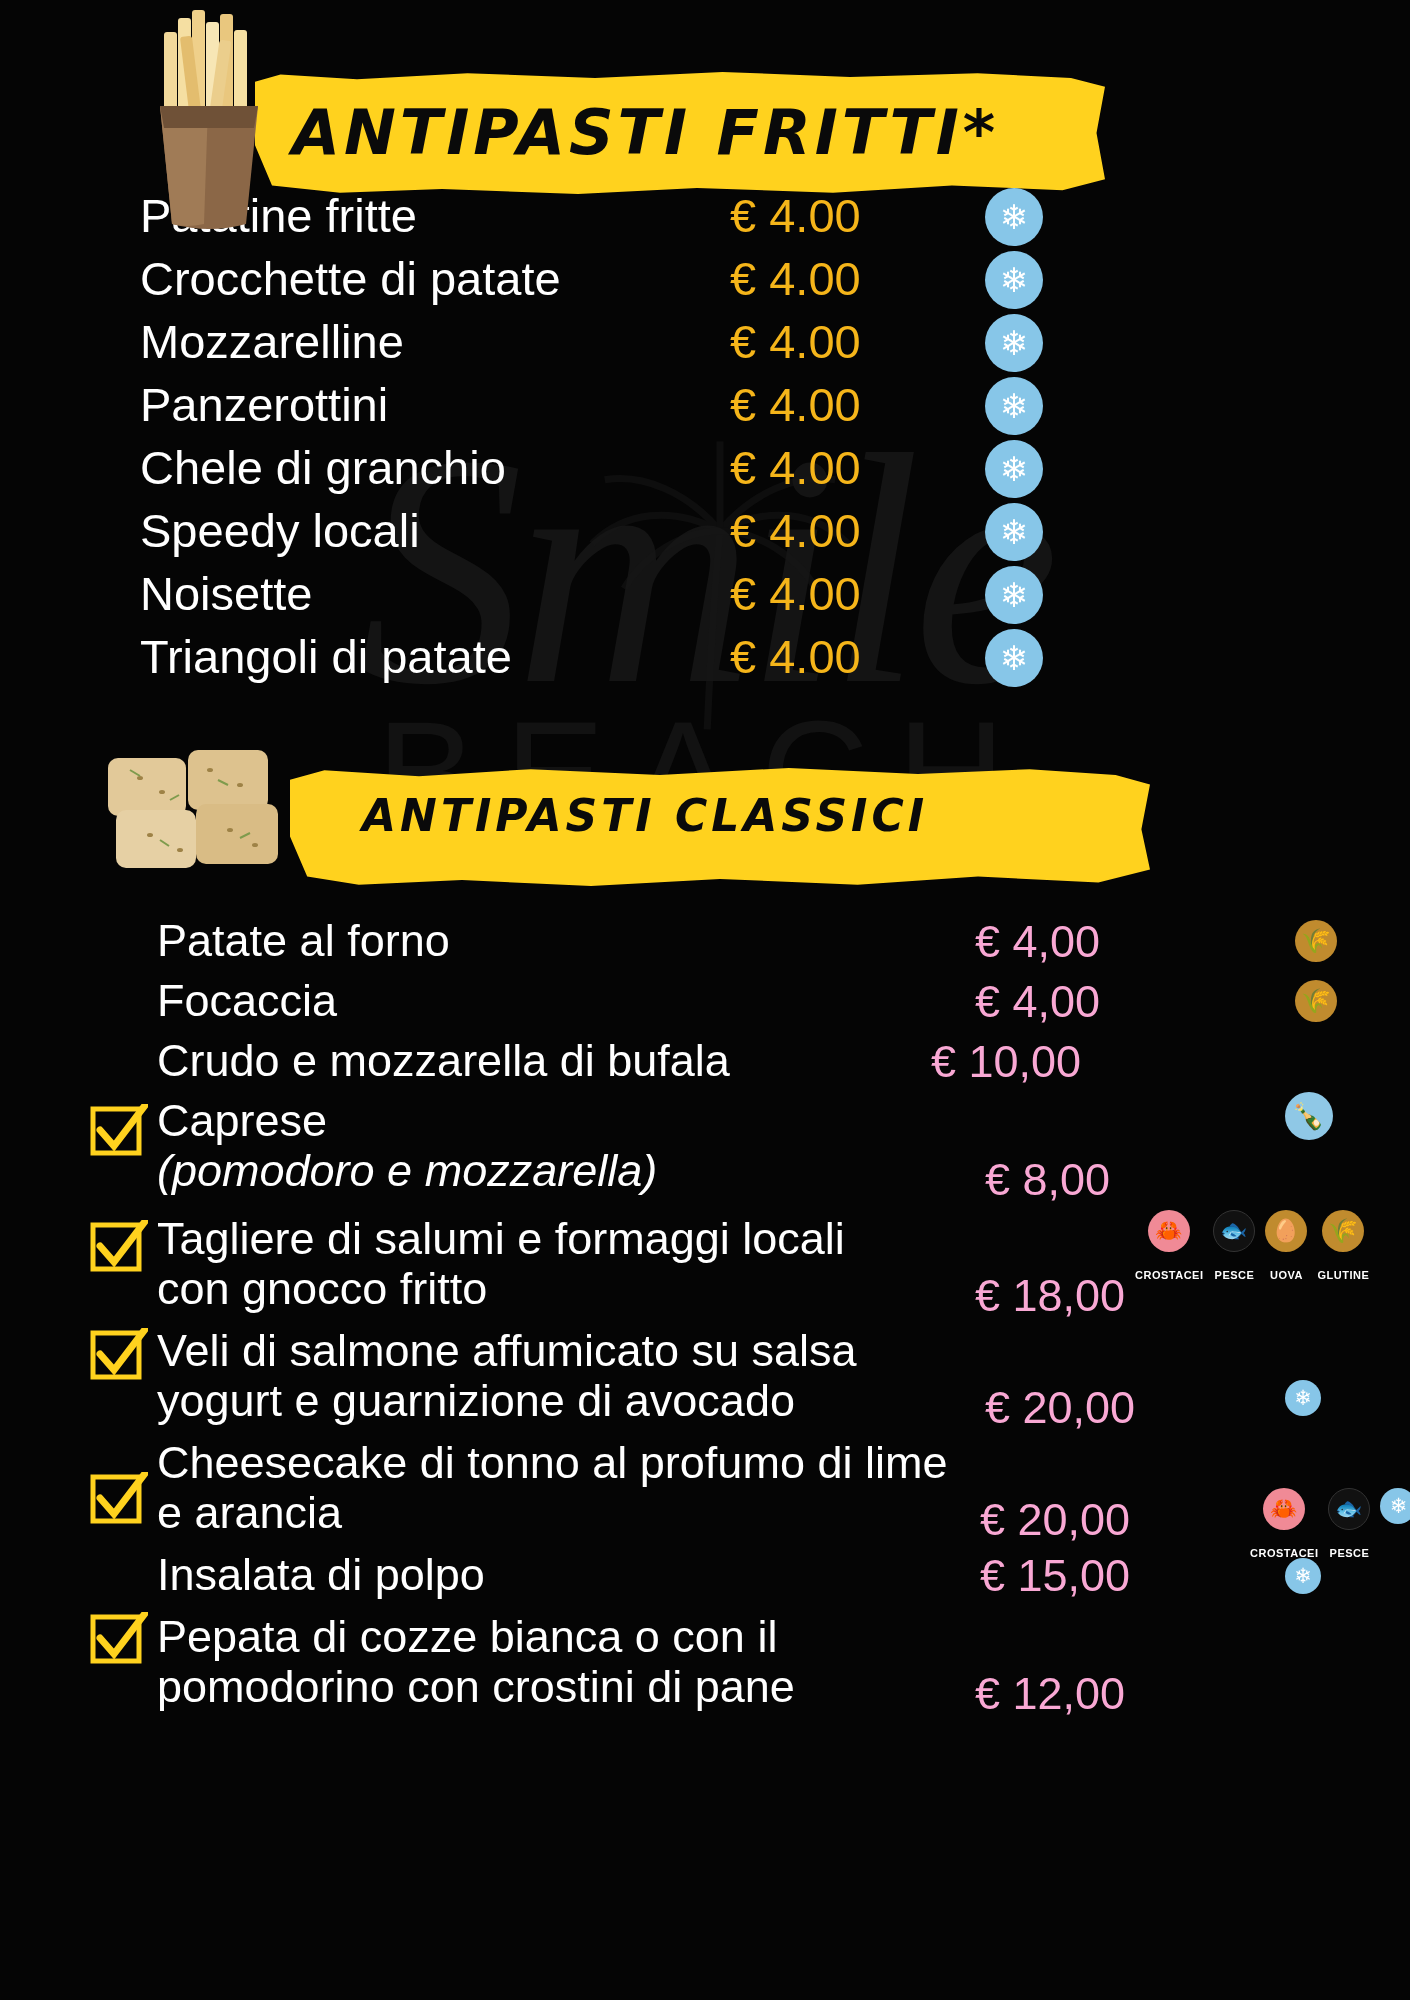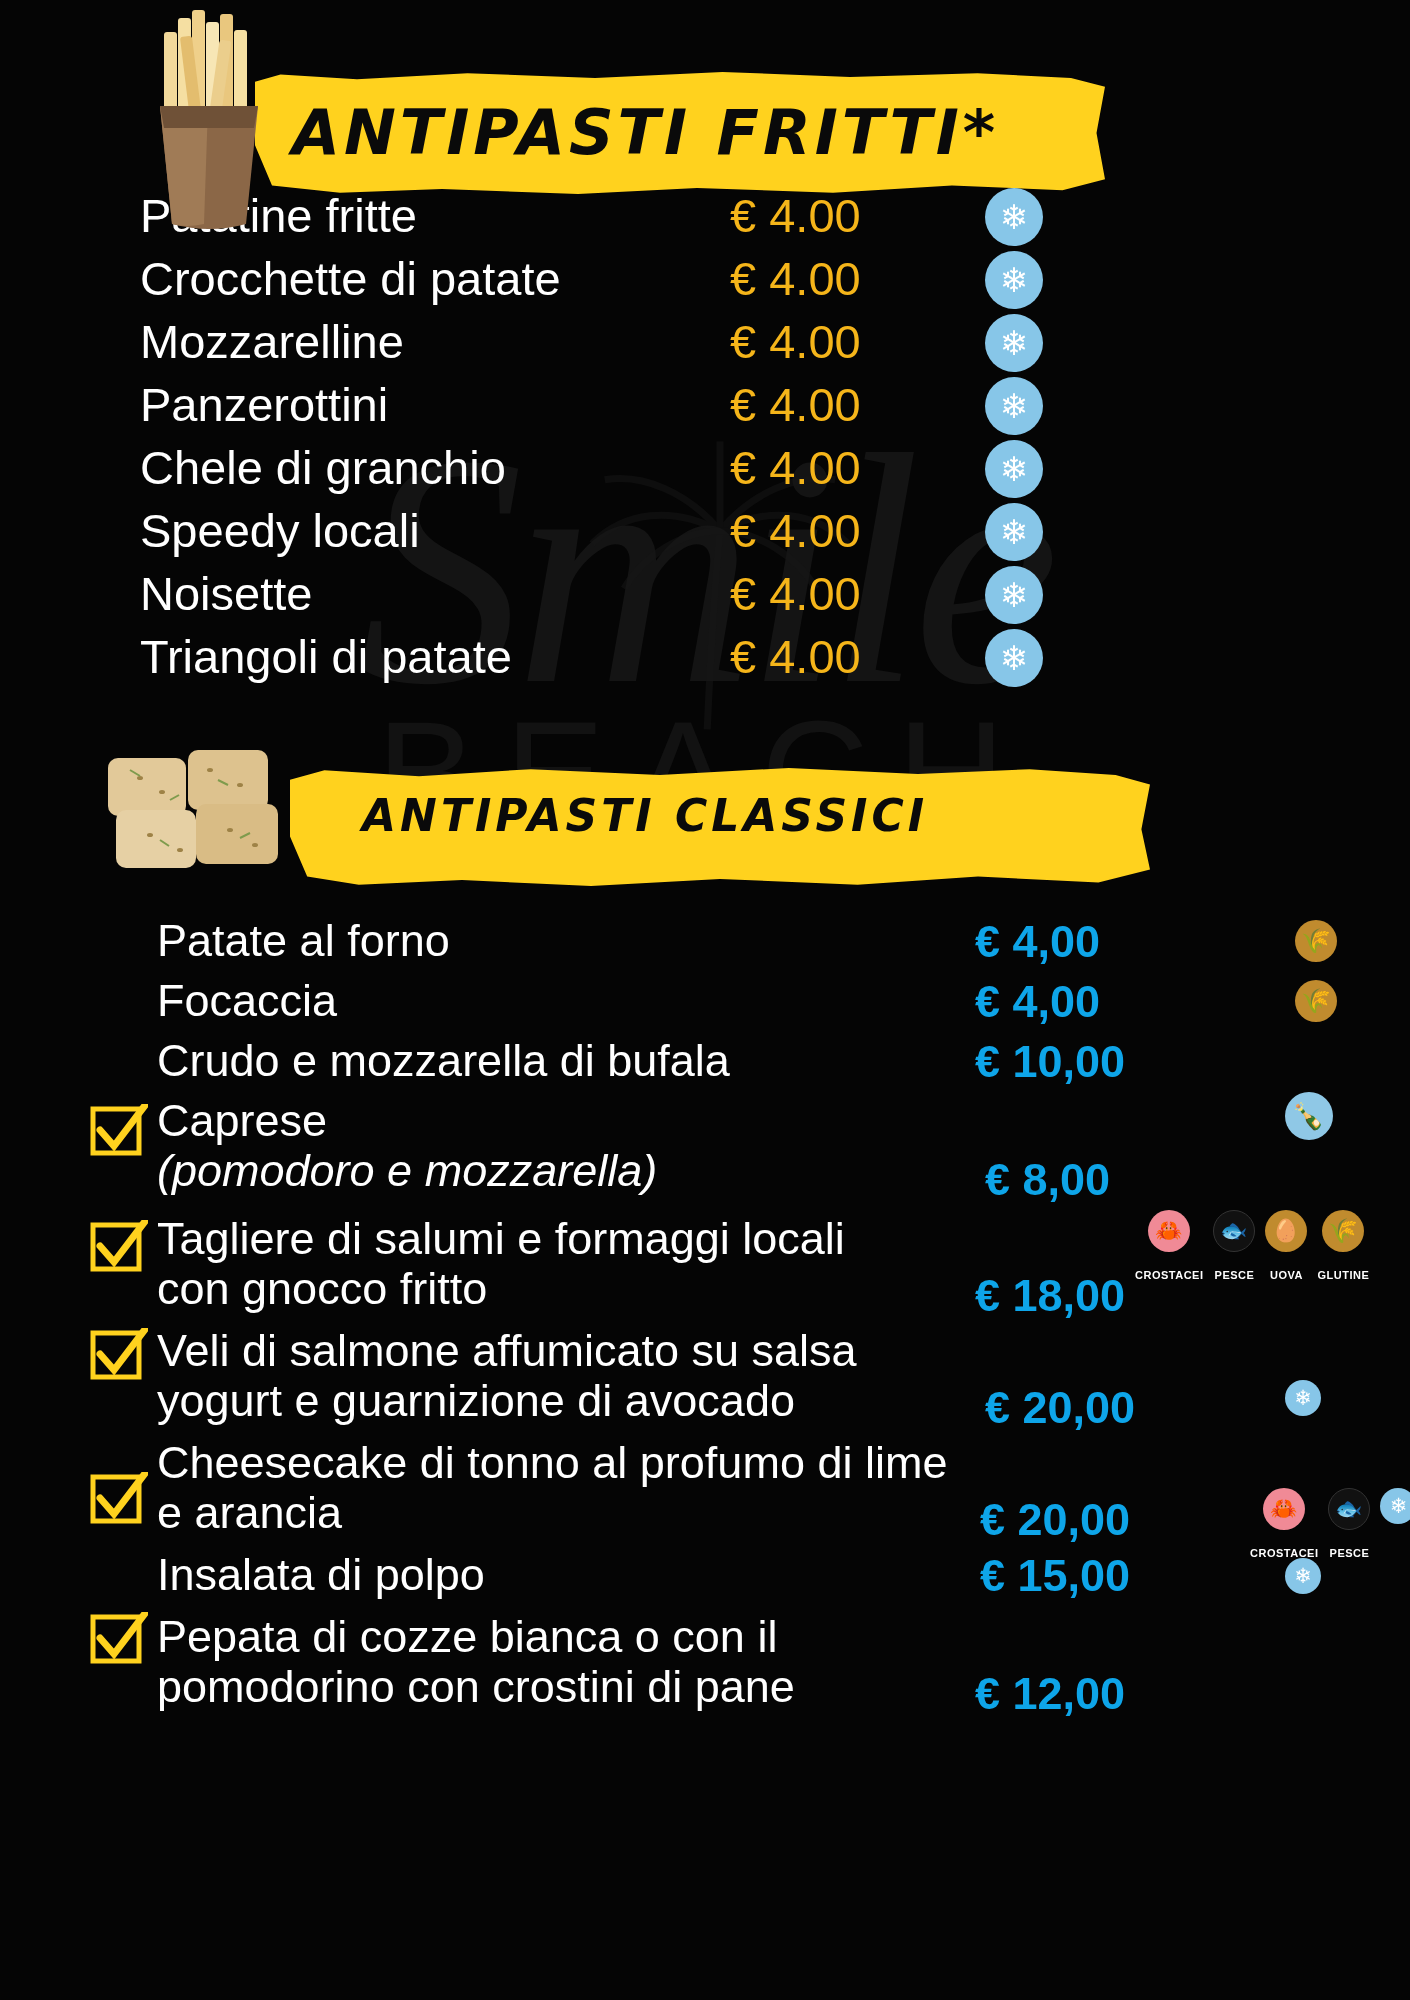--- a/index.html
+++ b/index.html
@@ -186,23 +186,23 @@
     color: #ffffff;
     font-size: 45px;
     font-weight: 500;
     white-space: nowrap;
     padding-left: 62px;
     line-height: 1.12;
   }
   .cname.italic { font-style: italic; }
   .cprice {
     position: absolute;
-    color: #0ea5e9;
+    color: #f9a8d4;
     font-size: 45px;
-    font-weight: 700;
+    font-weight: 400;
     white-space: nowrap;
   }
   .calg { position: absolute; }
 </style>
 </head>
 <body>
 
 <div class="page">
 
   <div class="watermark">
@@ -356,21 +356,21 @@
       <div class="crow" style="height:60px;">
         <div class="cname" style="padding-left:62px;">Focaccia</div>
         <div class="cprice" style="left:880px; top:0;">€ 4,00</div>
         <div class="calg" style="left:1200px; top:4px;">
           <span class="ico ico-gluten">🌾</span>
         </div>
       </div>
 
       <div class="crow" style="height:60px;">
         <div class="cname" style="padding-left:62px;">Crudo e mozzarella di bufala</div>
-        <div class="cprice" style="left:880px; top:0;text-align:center;">€ 10,00</div>
+        <div class="cprice" style="left:836px; top:0;text-align:center;">€ 10,00</div>
       </div>
 
       <div class="crow" style="height:118px;">
         <svg class="check" style="top:8px;" viewBox="0 0 58 52">
           <rect x="3" y="5" width="46" height="44" fill="none" stroke="#FFD21E" stroke-width="5"></rect>
           <path d="M10 26 L24 42 L56 0" fill="none" stroke="#FFD21E" stroke-width="7" stroke-linecap="round"></path>
         </svg>
         <div class="cname" style="padding-left:62px;">Caprese</div>
         <div class="cname italic" style="padding-left:62px;">(pomodoro e mozzarella)</div>
         <div class="cprice" style="left:890px; top:58px;">€ 8,00</div>

